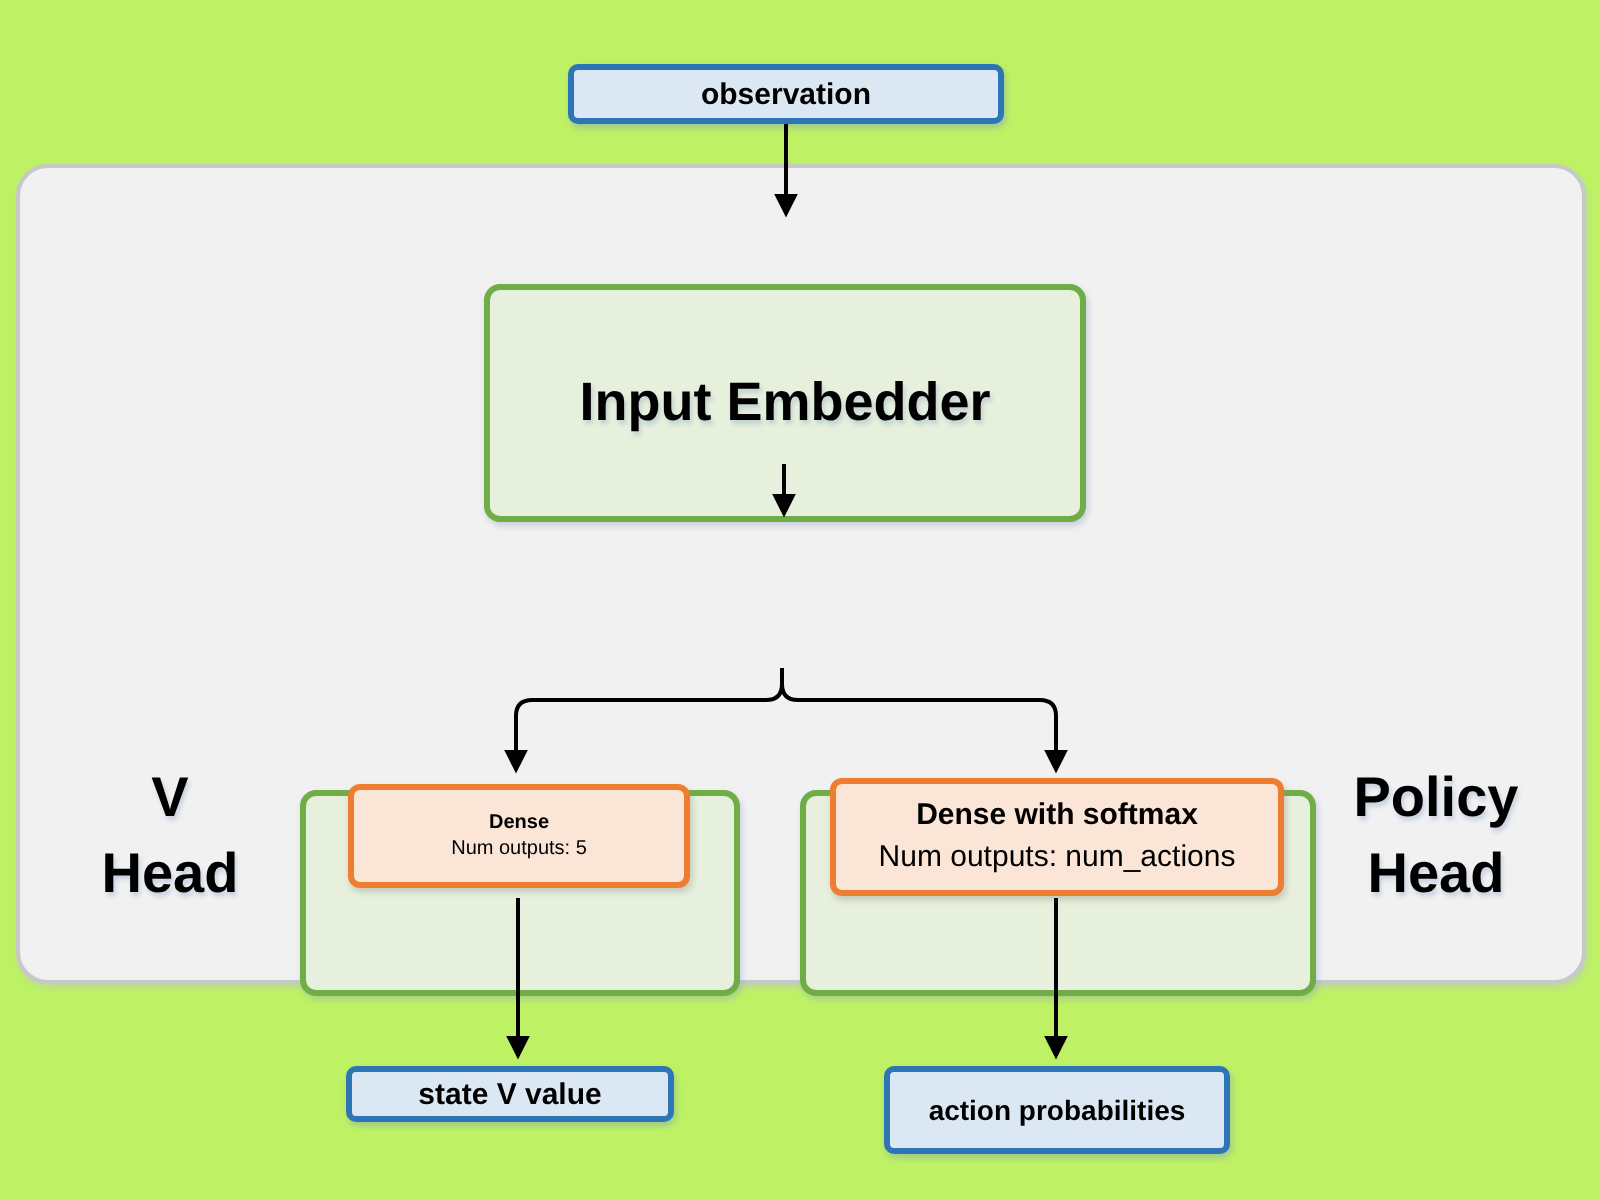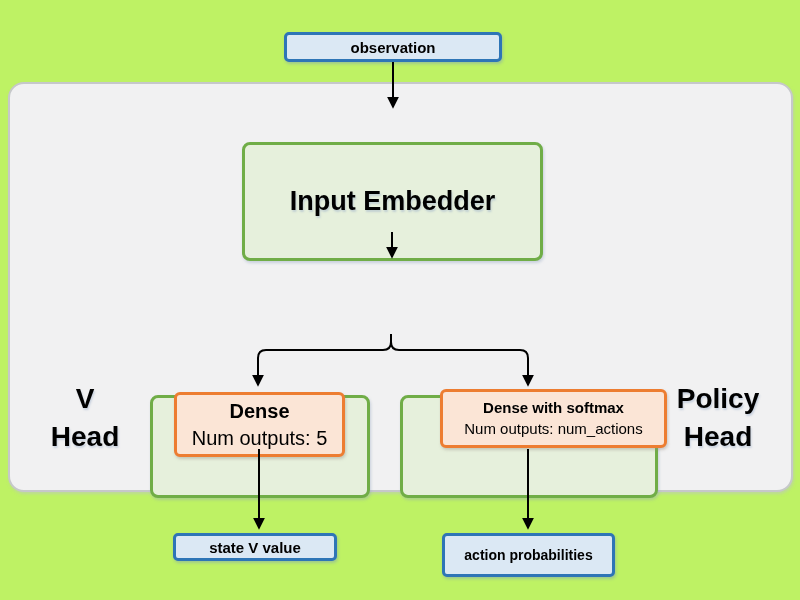--- a/index.html
+++ b/index.html
@@ -33,23 +33,23 @@
   .orange-box{
     background:#fbe5d6;border:3px solid #ed7d31;border-radius:6px;
     box-shadow:1px 2px 3px rgba(150,140,130,0.40);
     flex-direction:column;line-height:1.35;
   }
   .big-label{font-weight:bold;font-size:27px;text-shadow:1px 2px 2px rgba(150,170,200,0.45);}
   .obs-node      {left:284px;top:32px; width:218px;height:30px;}
   .embedder-node {left:242px;top:112px;width:301px;height:119px;}
   .middleware-node{left:240px;top:263px;width:303px;height:70px;}
   .vhead-node    {left:150px;top:365px;width:220px;height:103px;}
-  .vdense-node   {left:174px;top:392px;width:171px;height:65px;font-size:20px;}
+  .vdense-node   {left:174px;top:392px;width:171px;height:52px;font-size:10px;}
   .phead-node    {left:400px;top:365px;width:258px;height:103px;}
-  .pdense-node   {left:415px;top:389px;width:227px;height:59px;font-size:15px;margin-left:25px;}
+  .pdense-node   {left:415px;top:389px;width:227px;height:59px;font-size:15px;}
   .statev-node   {left:173px;top:533px;width:164px;height:28px;font-size:15px;}
   .actionp-node  {left:442px;top:533px;width:173px;height:44px;font-size:14px;}
   .dense-title{font-weight:bold;}
   .dense-sub{font-weight:normal;}
   .head-label{
     display:flex;flex-direction:column;align-items:center;justify-content:center;
     font-weight:bold;font-size:28px;line-height:1.35;z-index:2;
     text-shadow:1px 2px 2px rgba(150,170,200,0.45);
   }
   .vlabel{left:25px;top:376px;width:120px;height:84px;}

